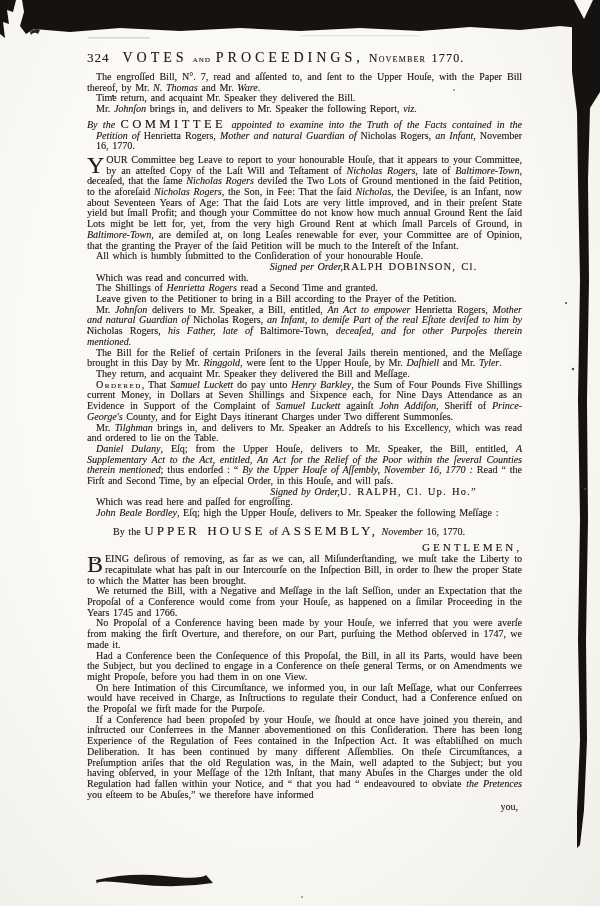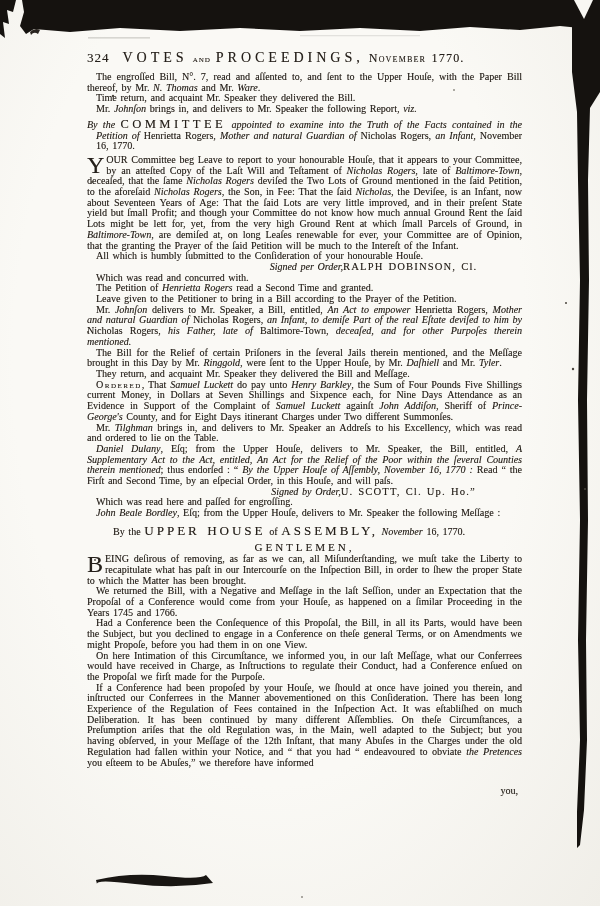--- a/index.html
+++ b/index.html
@@ -19,23 +19,23 @@
   .t-caps{font-size:14px;letter-spacing:4px;margin-right:5px;}
   .t-and{font-variant:small-caps;font-size:10px;letter-spacing:1px;margin-right:5px;}
   .t-date{font-variant:small-caps;font-size:12px;letter-spacing:1.2px;}
   .blk{margin:0;}
   .blk-p{text-indent:9px;}
   .blk-hang{margin:4px 0 3px;padding-left:9px;text-indent:-9px;}
   .blk-drop{text-indent:0;}
   .dropcap{float:left;font-size:24px;line-height:19px;padding:1px 2px 0 0;}
   .blk-sig{display:flex;justify-content:center;padding-left:138px;text-align:left;}
   .blk-center{margin:7px 0 4px;padding-left:26px;text-align:left;text-indent:0;white-space:nowrap;}
-  .blk-line{text-align:center;}
+  .blk-line{text-align:right;}
   .gentlemen{margin:1px 0 1px;}
-  .catchword{text-align:right;margin-top:18px;padding-right:4px;}
+  .catchword{text-align:right;margin-top:2px;padding-right:4px;}
   .s-i{font-style:italic;}
   .s-sc{font-variant:small-caps;letter-spacing:1.5px;}
   .s-cc{font-size:12.5px;letter-spacing:3.5px;}
   .s-hc{font-size:13px;letter-spacing:3px;text-align:right;}
   .s-g{font-size:11px;letter-spacing:3px;}
   .s-n{font-size:10.5px;letter-spacing:1.2px;}
   .artifacts{position:absolute;left:0;top:0;pointer-events:none;}
 </style>
 </head>
 <body>
@@ -49,38 +49,39 @@
       <div class="blk blk-p"><span class="s-r">Time return, and acquaint Mr. Speaker they delivered the Bill.</span></div>
       <div class="blk blk-p"><span class="s-r">Mr. </span><span class="s-i">Johnſon</span><span class="s-r"> brings in, and delivers to Mr. Speaker the following Report, </span><span class="s-i">viz.</span></div>
       <div class="blk blk-hang"><span class="s-i">By the </span><span class="s-cc">COMMITTEE</span><span class="s-i"> appointed to examine into the Truth of the Facts contained in the Petition of </span><span class="s-r">Henrietta Rogers, </span><span class="s-i">Mother and natural Guardian of </span><span class="s-r">Nicholas Rogers, </span><span class="s-i">an Infant, </span><span class="s-r">November 16, 1770.</span></div>
       <div class="blk blk-drop"><span class="dropcap">Y</span><span class="s-r">OUR Committee beg Leave to report to your honourable Houſe, that it appears to your Committee, by an atteſted Copy of the Laſt Will and Teſtament of </span><span class="s-i">Nicholas Rogers</span><span class="s-r">, late of </span><span class="s-i">Baltimore-Town</span><span class="s-r">, deceaſed, that the ſame </span><span class="s-i">Nicholas Rogers</span><span class="s-r"> deviſed the Two Lots of Ground mentioned in the ſaid Petition, to the aforeſaid </span><span class="s-i">Nicholas Rogers</span><span class="s-r">, the Son, in Fee: That the ſaid </span><span class="s-i">Nicholas</span><span class="s-r">, the Deviſee, is an Infant, now about Seventeen Years of Age: That the ſaid Lots are very little improved, and in their preſent State yield but ſmall Profit; and though your Committee do not know how much annual Ground Rent the ſaid Lots might be lett for, yet, from the very high Ground Rent at which ſmall Parcels of Ground, in </span><span class="s-i">Baltimore-Town</span><span class="s-r">, are demiſed at, on long Leaſes renewable for ever, your Committee are of Opinion, that the granting the Prayer of the ſaid Petition will be much to the Intereſt of the Infant.</span></div>
       <div class="blk blk-p"><span class="s-r">All which is humbly ſubmitted to the Conſideration of your honourable Houſe.</span></div>
       <div class="blk blk-sig">
         <span><span class="s-i">Signed per Order,</span></span>
         <span><span class="s-n">RALPH DOBINSON, Cl.</span></span>
       </div>
       <div class="blk blk-p"><span class="s-r">Which was read and concurred with.</span></div>
-      <div class="blk blk-p"><span class="s-r">The Petition of </span><span class="s-i">Henrietta Rogers</span><span class="s-r"> read a Second Time and granted.</span></div>
+      <div class="blk blk-p"><span class="s-r">The Shillings of </span><span class="s-i">Henrietta Rogers</span><span class="s-r"> read a Second Time and granted.</span></div>
       <div class="blk blk-p"><span class="s-r">Leave given to the Petitioner to bring in a Bill according to the Prayer of the Petition.</span></div>
       <div class="blk blk-p"><span class="s-r">Mr. </span><span class="s-i">Johnſon</span><span class="s-r"> delivers to Mr. Speaker, a Bill, entitled, </span><span class="s-i">An Act to empower </span><span class="s-r">Henrietta Rogers, </span><span class="s-i">Mother and natural Guardian of </span><span class="s-r">Nicholas Rogers, </span><span class="s-i">an Infant, to demiſe Part of the real Eſtate deviſed to him by </span><span class="s-r">Nicholas Rogers, </span><span class="s-i">his Father, late of </span><span class="s-r">Baltimore-Town, </span><span class="s-i">deceaſed, and for other Purpoſes therein mentioned.</span></div>
       <div class="blk blk-p"><span class="s-r">The Bill for the Relief of certain Priſoners in the ſeveral Jails therein mentioned, and the Meſſage brought in this Day by Mr. </span><span class="s-i">Ringgold</span><span class="s-r">, were ſent to the Upper Houſe, by Mr. </span><span class="s-i">Daſhiell</span><span class="s-r"> and Mr. </span><span class="s-i">Tyler</span><span class="s-r">.</span></div>
       <div class="blk blk-p"><span class="s-r">They return, and acquaint Mr. Speaker they delivered the Bill and Meſſage.</span></div>
       <div class="blk blk-p"><span class="s-sc">Ordered</span><span class="s-r">, That </span><span class="s-i">Samuel Luckett</span><span class="s-r"> do pay unto </span><span class="s-i">Henry Barkley</span><span class="s-r">, the Sum of Four Pounds Five Shillings current Money, in Dollars at Seven Shillings and Sixpence each, for Nine Days Attendance as an Evidence in Support of the Complaint of </span><span class="s-i">Samuel Luckett</span><span class="s-r"> againſt </span><span class="s-i">John Addiſon</span><span class="s-r">, Sheriff of </span><span class="s-i">Prince-George's</span><span class="s-r"> County, and for Eight Days itinerant Charges under Two different Summonſes.</span></div>
       <div class="blk blk-p"><span class="s-r">Mr. </span><span class="s-i">Tilghman</span><span class="s-r"> brings in, and delivers to Mr. Speaker an Addreſs to his Excellency, which was read and ordered to lie on the Table.</span></div>
       <div class="blk blk-p"><span class="s-i">Daniel Dulany</span><span class="s-r">, Eſq; from the Upper Houſe, delivers to Mr. Speaker, the Bill, entitled, </span><span class="s-i">A Supplementary Act to the Act, entitled, An Act for the Relief of the Poor within the ſeveral Counties therein mentioned</span><span class="s-r">; thus endorſed : “ </span><span class="s-i">By the Upper Houſe of Aſſembly, November 16, 1770 :</span><span class="s-r"> Read “ the Firſt and Second Time, by an eſpecial Order, in this Houſe, and will paſs.</span></div>
       <div class="blk blk-sig">
         <span><span class="s-i">Signed by Order,</span></span>
-        <span><span class="s-n">U. SCOTT, Cl. Up. Ho.”</span></span>
+        <span><span class="s-n">U. RALPH, Cl. Up. Ho.”</span></span>
       </div>
       <div class="blk blk-p"><span class="s-r">Which was read here and paſſed for engroſſing.</span></div>
-      <div class="blk blk-p"><span class="s-i">John Beale Bordley</span><span class="s-r">, Eſq; from the Upper Houſe, delivers to Mr. Speaker the following Meſſage :</span></div>
+      <div class="blk blk-p"><span class="s-i">John Beale Bordley</span><span class="s-r">, Eſq; high the Upper Houſe, delivers to Mr. Speaker the following Meſſage :</span></div>
       <div class="blk blk-center"><span class="s-r">By the </span><span class="s-hc">UPPER HOUSE</span><span class="s-r"> of </span><span class="s-hc">ASSEMBLY,</span><span class="s-i"> November </span><span class="s-r">16, 1770.</span></div>
       <div class="blk blk-line gentlemen"><span class="s-g">GENTLEMEN,</span></div>
       <div class="blk blk-drop"><span class="dropcap">B</span><span class="s-r">EING deſirous of removing, as far as we can, all Miſunderſtanding, we muſt take the Liberty to recapitulate what has paſt in our Intercourſe on the Inſpection Bill, in order to ſhew the proper State to which the Matter has been brought.</span></div>
       <div class="blk blk-p"><span class="s-r">We returned the Bill, with a Negative and Meſſage in the laſt Seſſion, under an Expectation that the Propoſal of a Conference would come from your Houſe, as happened on a ſimilar Proceeding in the Years 1745 and 1766.</span></div>
+      <div class="blk blk-p"><span class="s-r">No Propoſal of a Conference having been made by your Houſe, we inferred that you were averſe from making the firſt Overture, and therefore, on our Part, purſuing the Method obſerved in 1747, we made it.</span></div>
       <div class="blk blk-p"><span class="s-r">Had a Conference been the Conſequence of this Propoſal, the Bill, in all its Parts, would have been the Subject, but you declined to engage in a Conference on theſe general Terms, or on Amendments we might Propoſe, before you had them in on one View.</span></div>
       <div class="blk blk-p"><span class="s-r">On here Intimation of this Circumſtance, we informed you, in our laſt Meſſage, what our Conferrees would have received in Charge, as Inſtructions to regulate their Conduct, had a Conference enſued on the Propoſal we firſt made for the Purpoſe.</span></div>
       <div class="blk blk-p"><span class="s-r">If a Conference had been propoſed by your Houſe, we ſhould at once have joined you therein, and inſtructed our Conferrees in the Manner abovementioned on this Conſideration.  There has been long Experience of the Regulation of Fees contained in the Inſpection Act.  It was eſtabliſhed on much Deliberation.  It has been continued by many different Aſſemblies.  On theſe Circumſtances, a Preſumption ariſes that the old Regulation was, in the Main, well adapted to the Subject; but you having obſerved, in your Meſſage of the 12th Inſtant, that many Abuſes in the Charges under the old Regulation had fallen within your Notice, and “ that you had “ endeavoured to obviate </span><span class="s-i">the Pretences</span><span class="s-r"> you eſteem to be Abuſes,” we therefore have informed</span></div>
       <div class="blk blk-line catchword"><span class="s-r">you,</span></div>
     </div>
 </div>
 
 <svg class="artifacts" width="600" height="906" viewBox="0 0 600 906">
   <path fill="#15120f" d="M22,0 L600,0 L600,30 L560,26 L520,30 L470,27 L420,31 L360,28 L300,31 L240,28 L180,31 L120,28 L70,32 L34,29 L26,34 L20,26 L24,12 Z"></path>
   <path fill="#f8f7f3" d="M574,0 L593,0 L584,19 Z"></path>

